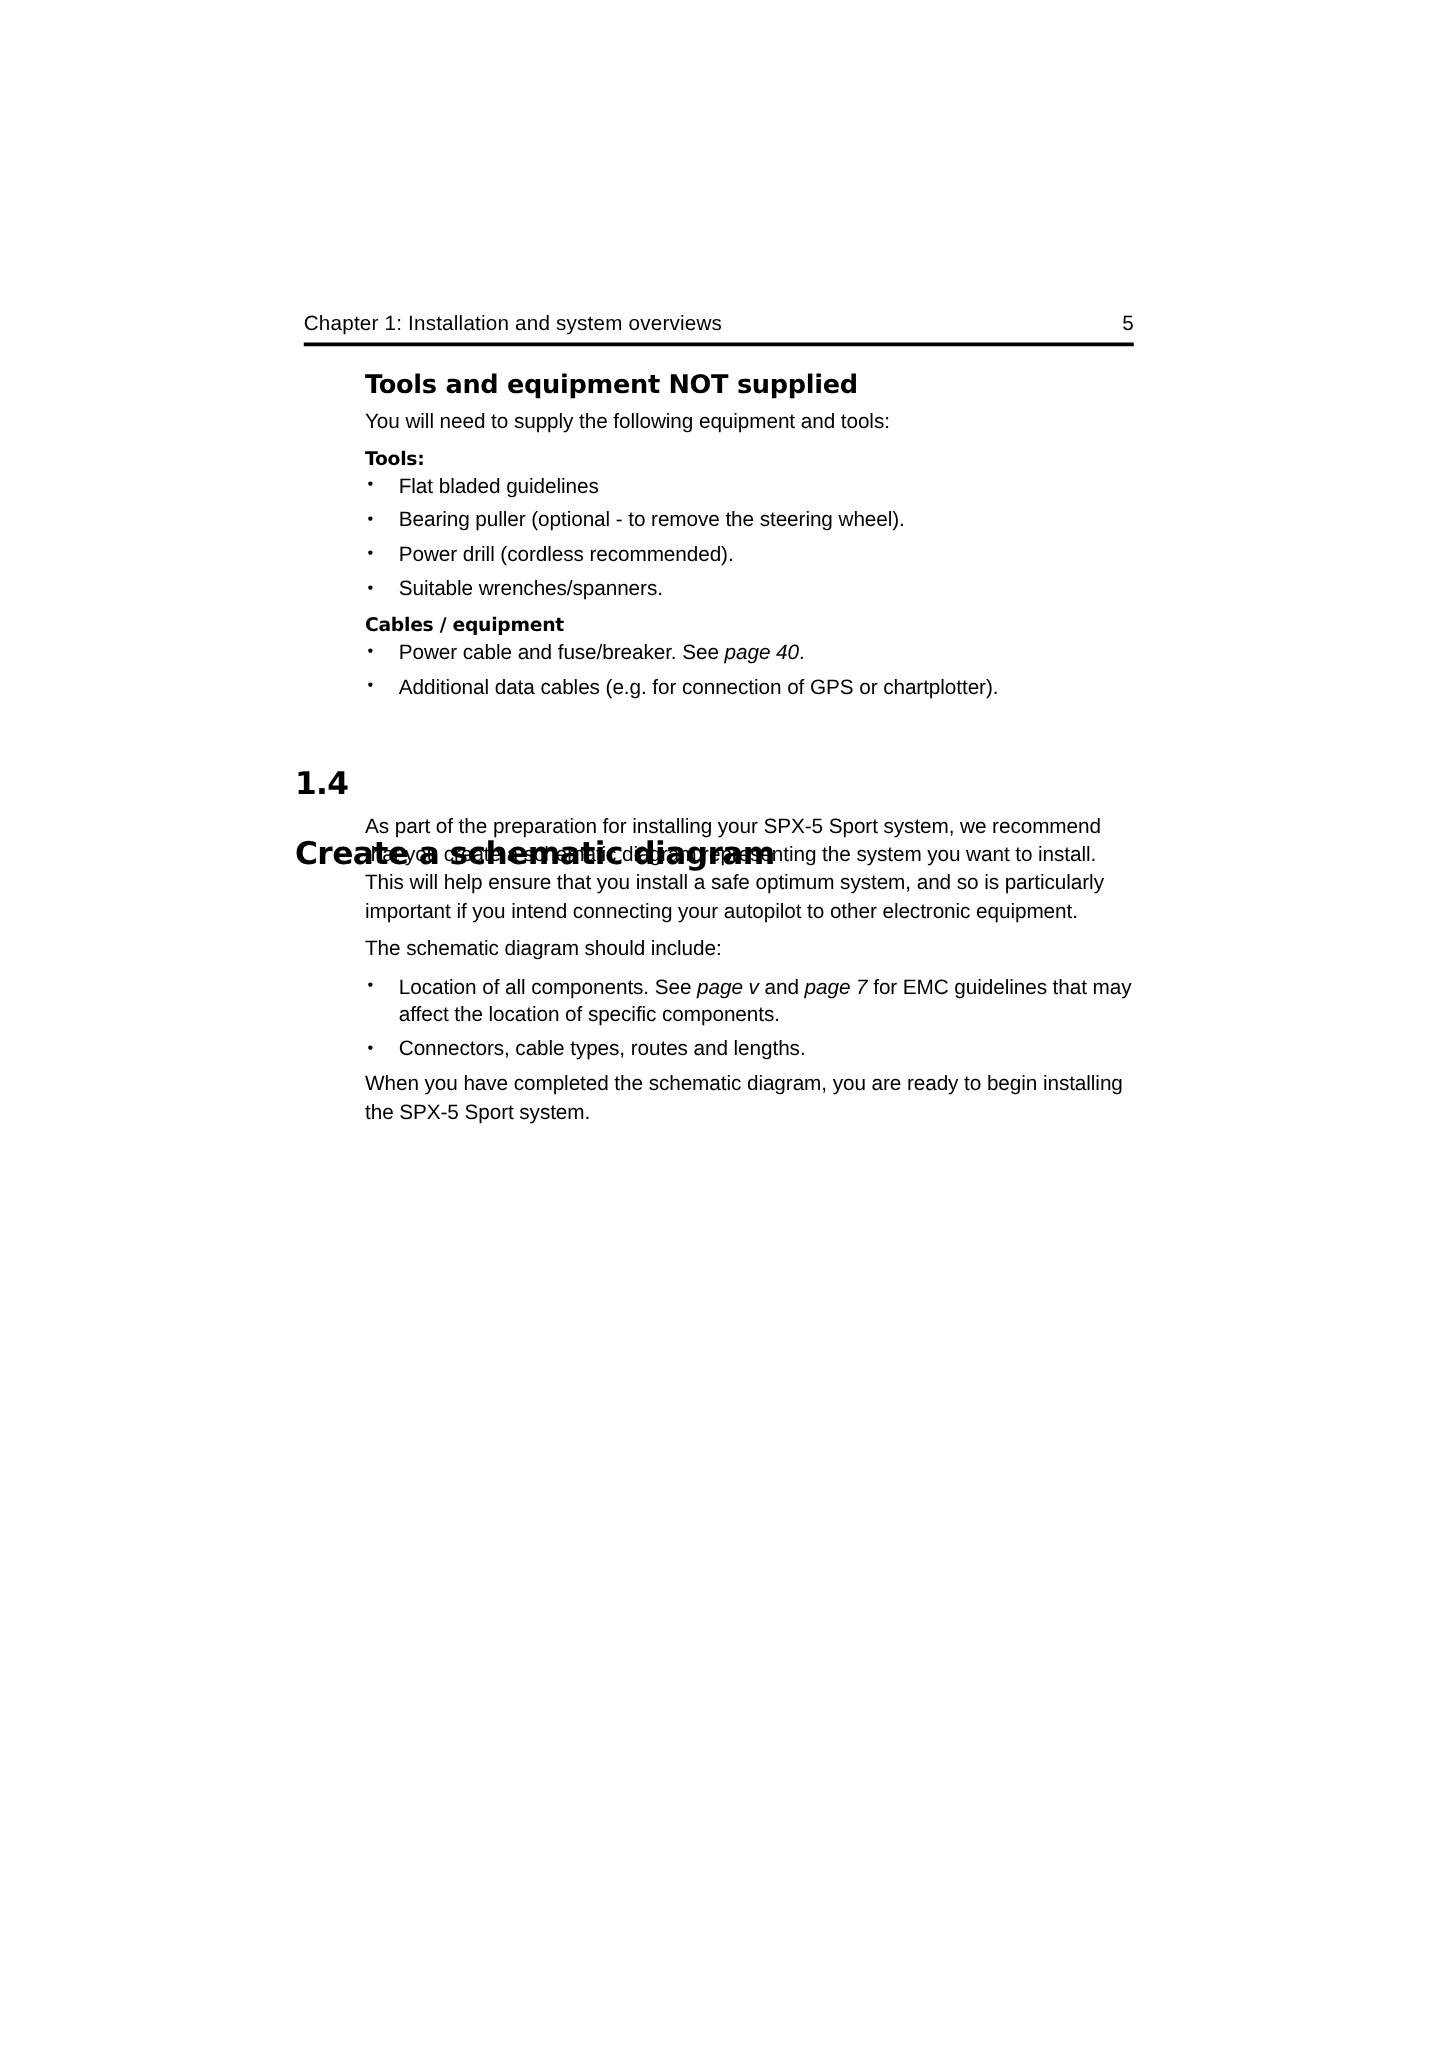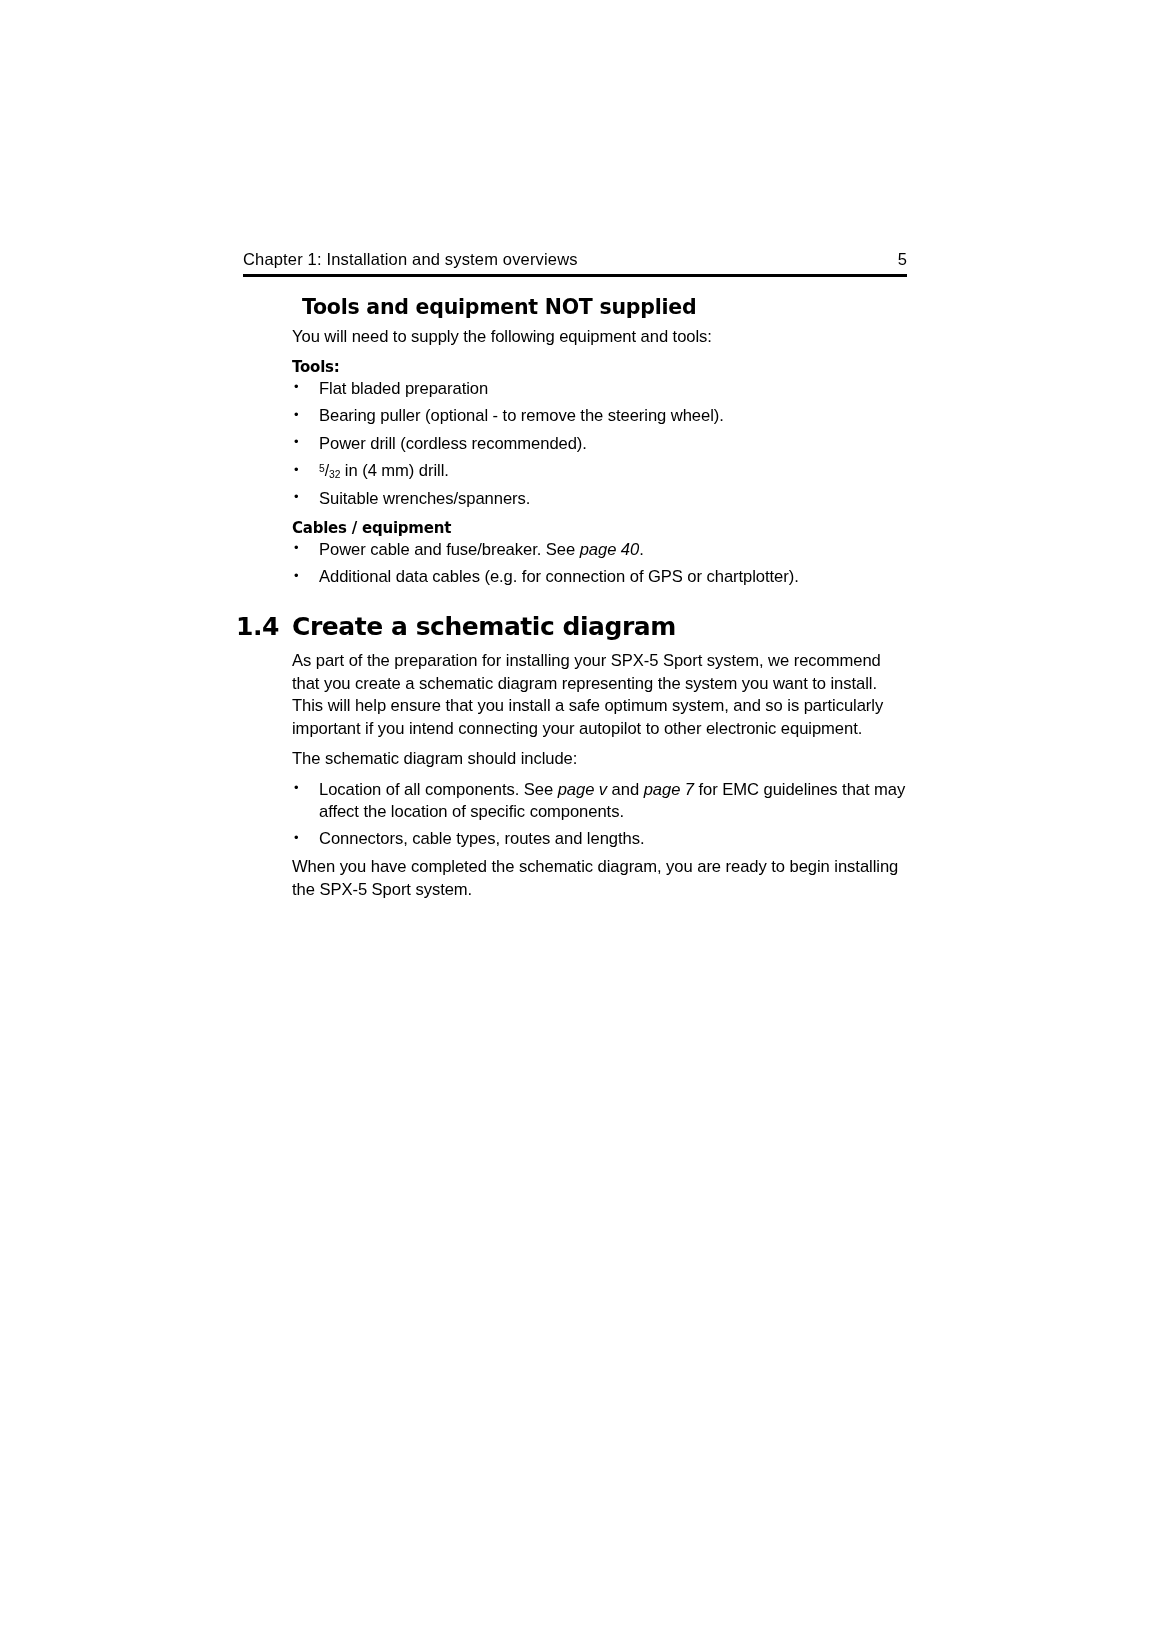--- a/index.html
+++ b/index.html
@@ -54,21 +54,21 @@
 
   
   .column {
     position: absolute;
     left: 292px;
     top: 296px;
     width: 615px;
   }
 
   h2.subhead {
-    margin: 0 0 7px 10px;
+    margin: 0 0 7px 0;
     font-family: "DejaVu Sans", sans-serif;
     font-size: 20.5px;
     font-weight: bold;
     letter-spacing: -0.012em;
     line-height: 1.12;
   }
 
   p.body {
     margin: 0 0 8px 0;
     font-size: 16.6px;
@@ -108,20 +108,21 @@
 
   .sect {
     position: absolute;
     left: 236px;
     top: 612px;
     width: 671px;
   }
   .sect-row {
     display: flex;
     align-items: baseline;
+    flex-direction: column;
   }
   .sect-num {
     font-family: "DejaVu Sans", sans-serif;
     font-weight: bold;
     font-size: 25px;
     width: 56px;
     flex: 0 0 56px;
     letter-spacing: -0.02em;
   }
   .sect-title {
@@ -171,24 +172,23 @@
 
   <div class="column">
 
     <h2 class="subhead">Tools and equipment NOT supplied</h2>
 
     <p class="body">You will need to supply the following equipment and tools:</p>
 
     <h3 class="minihead">Tools:</h3>
 
     <ul class="bullets">
-      <li><span>Flat bladed preparation</span></li>
+      <li><span>Flat bladed guidelines</span></li>
       <li><span>Bearing puller (optional - to remove the steering wheel).</span></li>
       <li><span>Power drill (cordless recommended).</span></li>
-      <li><span class="frac"><sup>5</sup><span class="sl">/</span><sub>32</sub></span>&nbsp;<span>in (4 mm) drill.</span></li>
       <li><span>Suitable wrenches/spanners.</span></li>
     </ul>
 
     <h3 class="minihead">Cables / equipment</h3>
 
     <ul class="bullets">
       <li><span>Power cable and fuse/breaker. See </span><span class="it">page 40</span><span>.</span></li>
       <li><span>Additional data cables (e.g. for connection of GPS or chartplotter).</span></li>
     </ul>
   </div>

